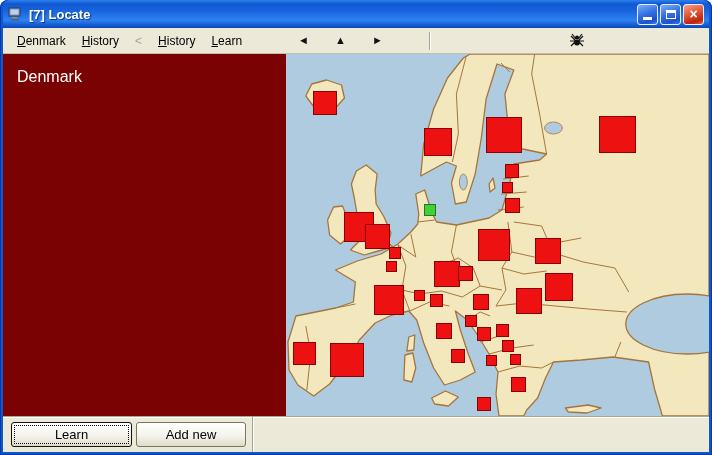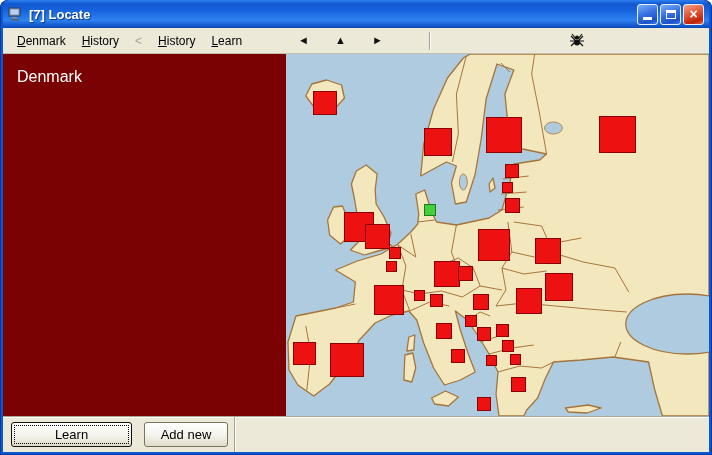--- a/index.html
+++ b/index.html
@@ -42,21 +42,21 @@
   .map-svg .borders{fill:none;stroke:var(--border);stroke-width:1;stroke-linejoin:round}
   .markers{position:absolute;inset:0}
   .marker{position:absolute;border:1px solid #8B0000}
 
   .footer{height:36px;flex:none;background:#ECE9D8;border-top:1px solid #ABA88F;box-shadow:inset 0 1px 0 #FFF;
           display:flex;align-items:center;padding-left:8px}
   .btn{height:25px;font:13px "Liberation Sans",sans-serif;background:linear-gradient(#FFFFFF,#F4F3EC 55%,#E0DCC8);
        border:1px solid #77765F;border-radius:3px;color:#000}
   .btn.default{border:1px solid #111;outline:1px dotted #000;outline-offset:-4px}
   .btn-learn{width:121px}
-  .btn-addnew{width:84px;margin-left:12px}
+  .btn-addnew{width:110px;margin-left:4px}
   .vsep{align-self:stretch;width:2px;margin-left:6px;background:linear-gradient(to right,#A8A58F 50%,#FFF 50%)}
 </style>
 </head>
 <body>
 
 <div class="window">
 
   <div class="titlebar">
     <span class="app-icon">
       <svg width="16" height="16" viewBox="0 0 16 16">

